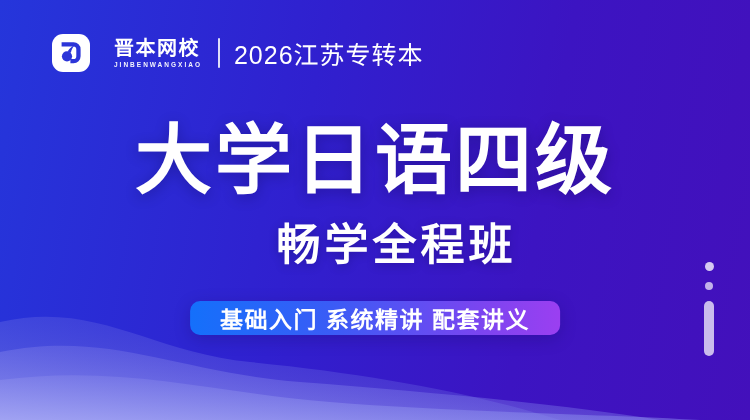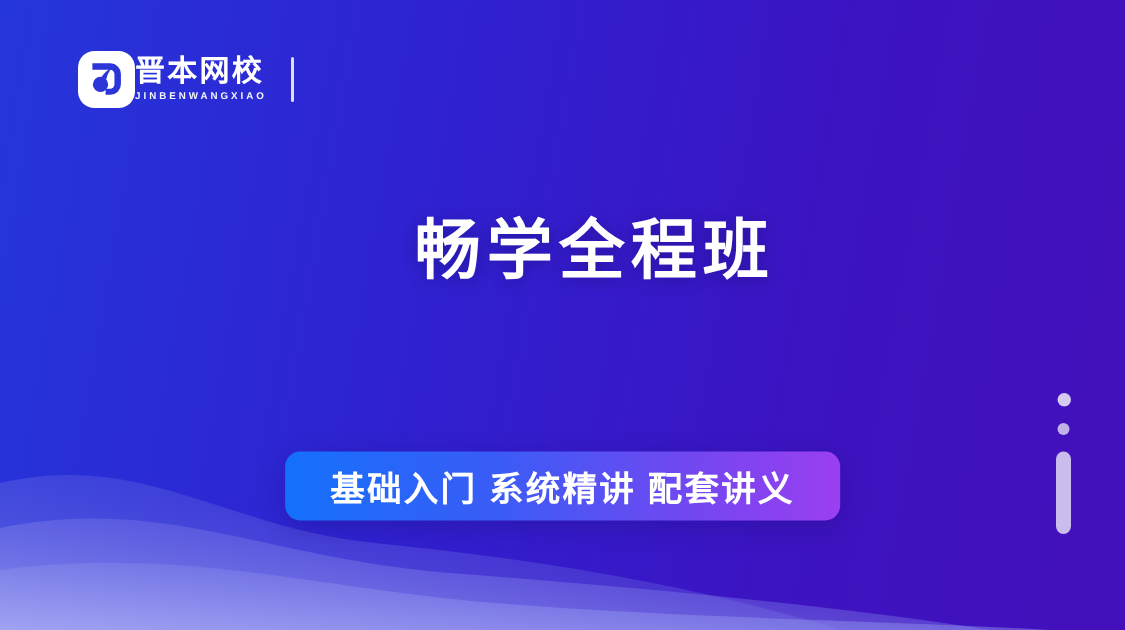--- a/index.html
+++ b/index.html
@@ -42,21 +42,21 @@
     flex: 0 0 38px;
     border-radius: 11px;
     background: #ffffff;
     display: flex;
     align-items: center;
     justify-content: center;
   }
   .logo-mark svg { display: block; }
 
   .logo-wordmark {
-    margin-left: 0;
+    margin-left: 24px;
     display: flex;
     flex-direction: column;
     justify-content: center;
     line-height: 1;
   }
   .logo-cn {
     color: #ffffff;
     font-size: 20px;
     font-weight: 700;
     letter-spacing: 1.5px;
@@ -114,21 +114,21 @@
     text-shadow: 0 2px 10px rgba(10, 6, 60, 0.28);
     padding-left: 43px;
   }
 
   
   .feature-pill {
     position: absolute;
     left: 50%;
     transform: translateX(-50%);
     top: 301px;
-    height: 46px;
+    height: 34px;
     padding: 0 30px;
     display: flex;
     align-items: center;
     border-radius: 10px;
     background: linear-gradient(90deg, #1470fb 0%, #3a5cf6 38%, #7a45f0 78%, #9b3ff1 100%);
     box-shadow: 0 4px 16px rgba(20, 10, 90, 0.25);
   }
   .feature-text {
     color: #ffffff;
     font-size: 23px;
@@ -202,23 +202,25 @@
         <path d="M3.6 2.2 h12.0 a7.0 7.0 0 0 1 7.0 7.0 v7.0 a7.0 7.0 0 0 1 -7.0 7.0 h-3.2 a0 0 0 0 1 0 0 v-4.1 h3.0 a2.9 2.9 0 0 0 2.9 -2.9 v-6.8 a2.9 2.9 0 0 0 -2.9 -2.9 h-11.8 z" fill="#2c35d8"></path>
         <circle cx="9.0" cy="16.3" r="5.1" fill="#2c35d8"></circle>
         <path d="M9.6 11.4 c2.0 -3.1 4.6 -5.3 7.4 -6.6 c-2.2 2.4 -3.6 5.1 -4.1 8.0 z" fill="#2c35d8"></path>
       </svg>
     </div>
     <div class="logo-wordmark">
       <span class="logo-cn">晋本网校</span>
       <span class="logo-en">JINBENWANGXIAO</span>
     </div>
     <div class="header-divider"></div>
+    <span class="header-tag">2026江苏专转本</span>
   </div>
 
   <div class="title-block">
+    <h1 class="main-title">大学日语四级</h1>
     <h2 class="sub-title">畅学全程班</h2>
   </div>
 
   <div class="feature-pill">
     <span class="feature-text">基础入门  系统精讲  配套讲义</span>
   </div>
 
   <div class="right-deco">
     <span class="deco-dot"></span>
     <span class="deco-dot small"></span>

